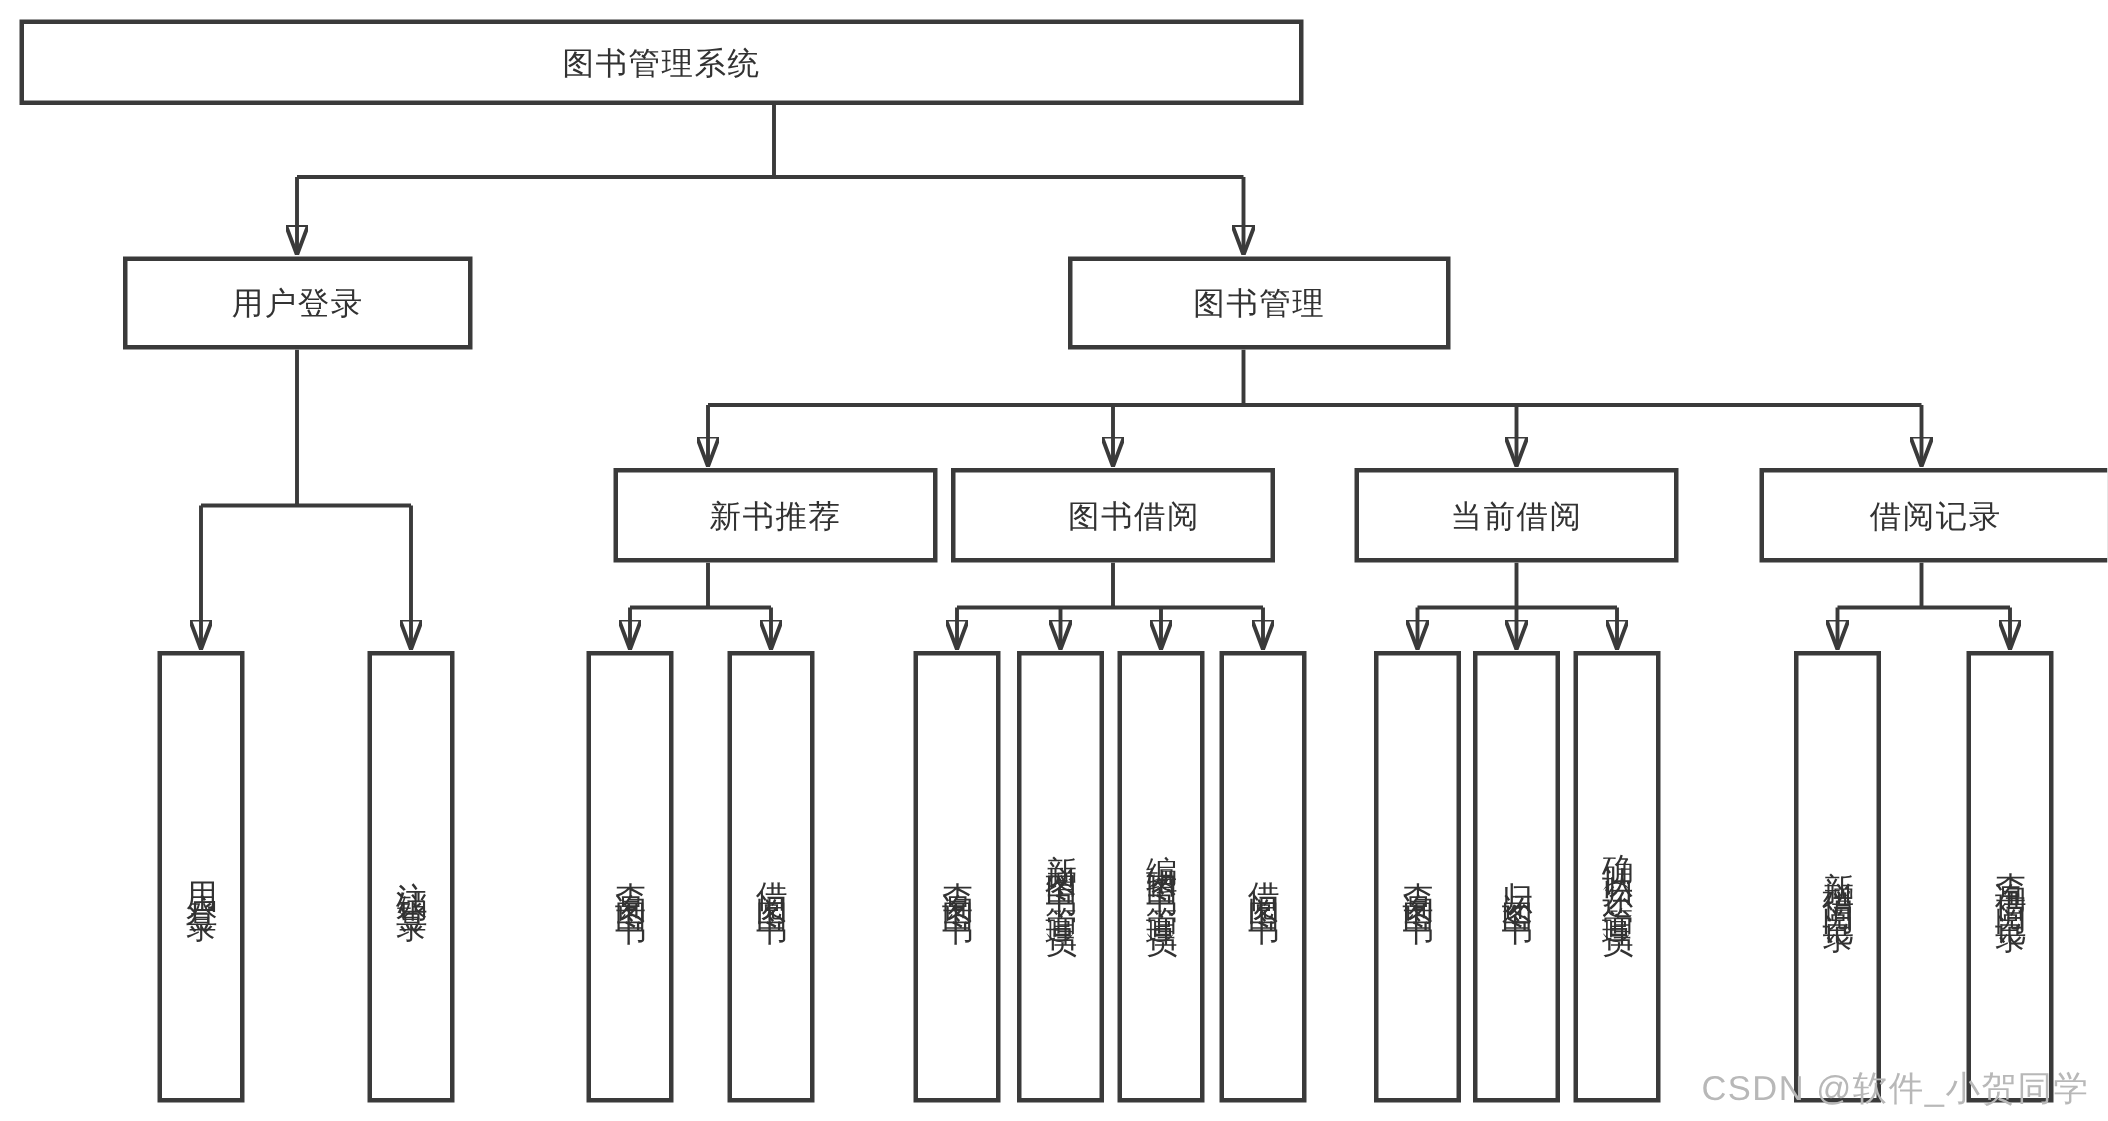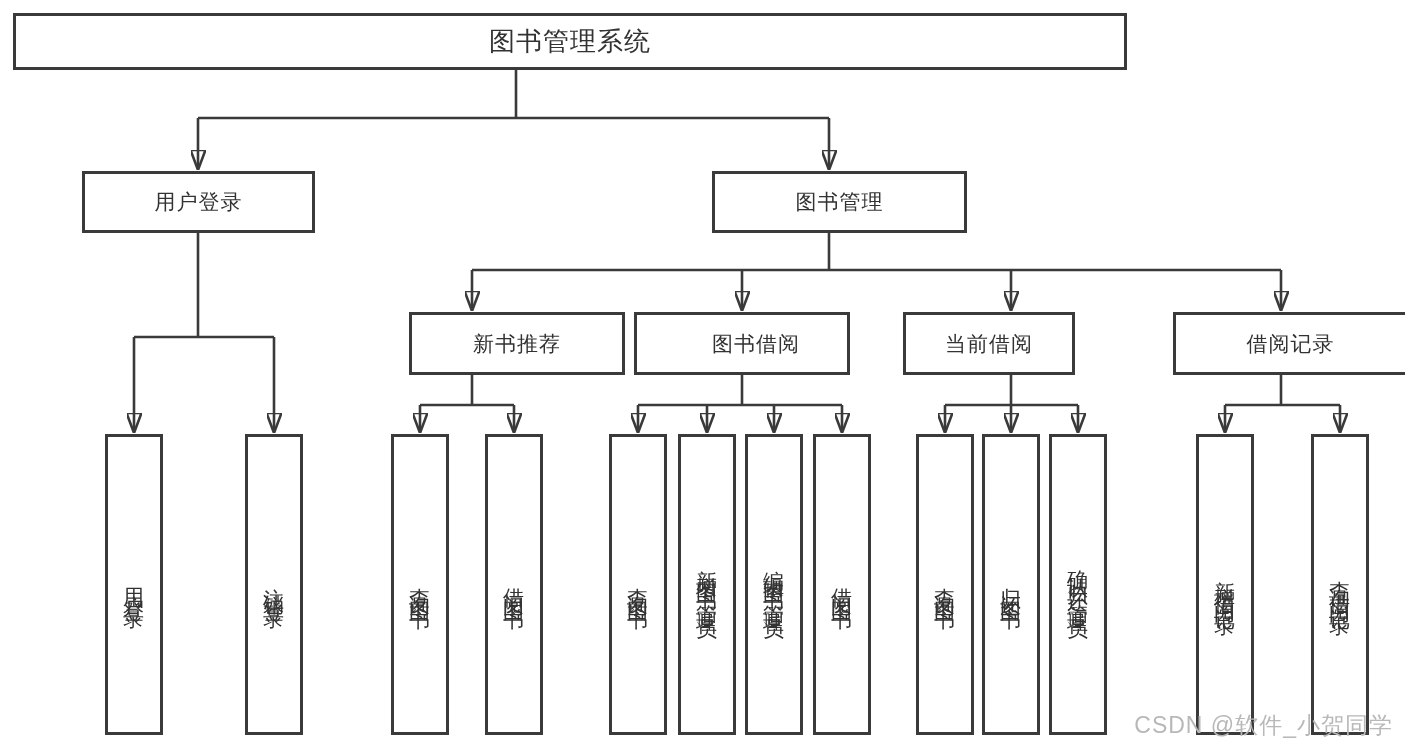--- a/index.html
+++ b/index.html
@@ -15,21 +15,21 @@
     position:absolute;
     box-sizing:border-box;
     border:3px solid #3a3a3a;
     background:#ffffff;
     display:flex;align-items:center;justify-content:center;
     color:#323232;
     font-size:21px;
     letter-spacing:1px;
     white-space:nowrap;
   }
-  .root{left:13px;top:13px;width:1114px;height:57px;font-size:26px;}
+  .root{left:13px;top:13px;width:856px;height:57px;font-size:21px;}
   .lvl2{top:171px;height:62px;}
   .lvl3{top:312px;height:63px;}
   .leaf{top:434px;width:58px;height:301px;}
   .vtext{
     writing-mode:vertical-rl;
     text-orientation:mixed;
     letter-spacing:7px;
     font-size:21px;
     color:#323232;
     line-height:1;
@@ -115,21 +115,21 @@
   <div class="node lvl2" style="left:712px;width:255px;">
     <span>图书管理</span>
   </div>
 
   <div class="node lvl3" style="left:364px;width:216px;margin-left:45px;">
     <span>新书推荐</span>
   </div>
   <div class="node lvl3" style="left:634px;width:216px;padding-left:28px;">
     <span>图书借阅</span>
   </div>
-  <div class="node lvl3" style="left:903px;width:172px;">
+  <div class="node lvl3" style="left:903px;width:216px;">
     <span>当前借阅</span>
   </div>
   <div class="node lvl3" style="left:1173px;width:235px;">
     <span>借阅记录</span>
   </div>
 
   <div class="node leaf" style="left:105px;">
     <span class="vtext">用户登录</span>
   </div>
   <div class="node leaf" style="left:245px;">

